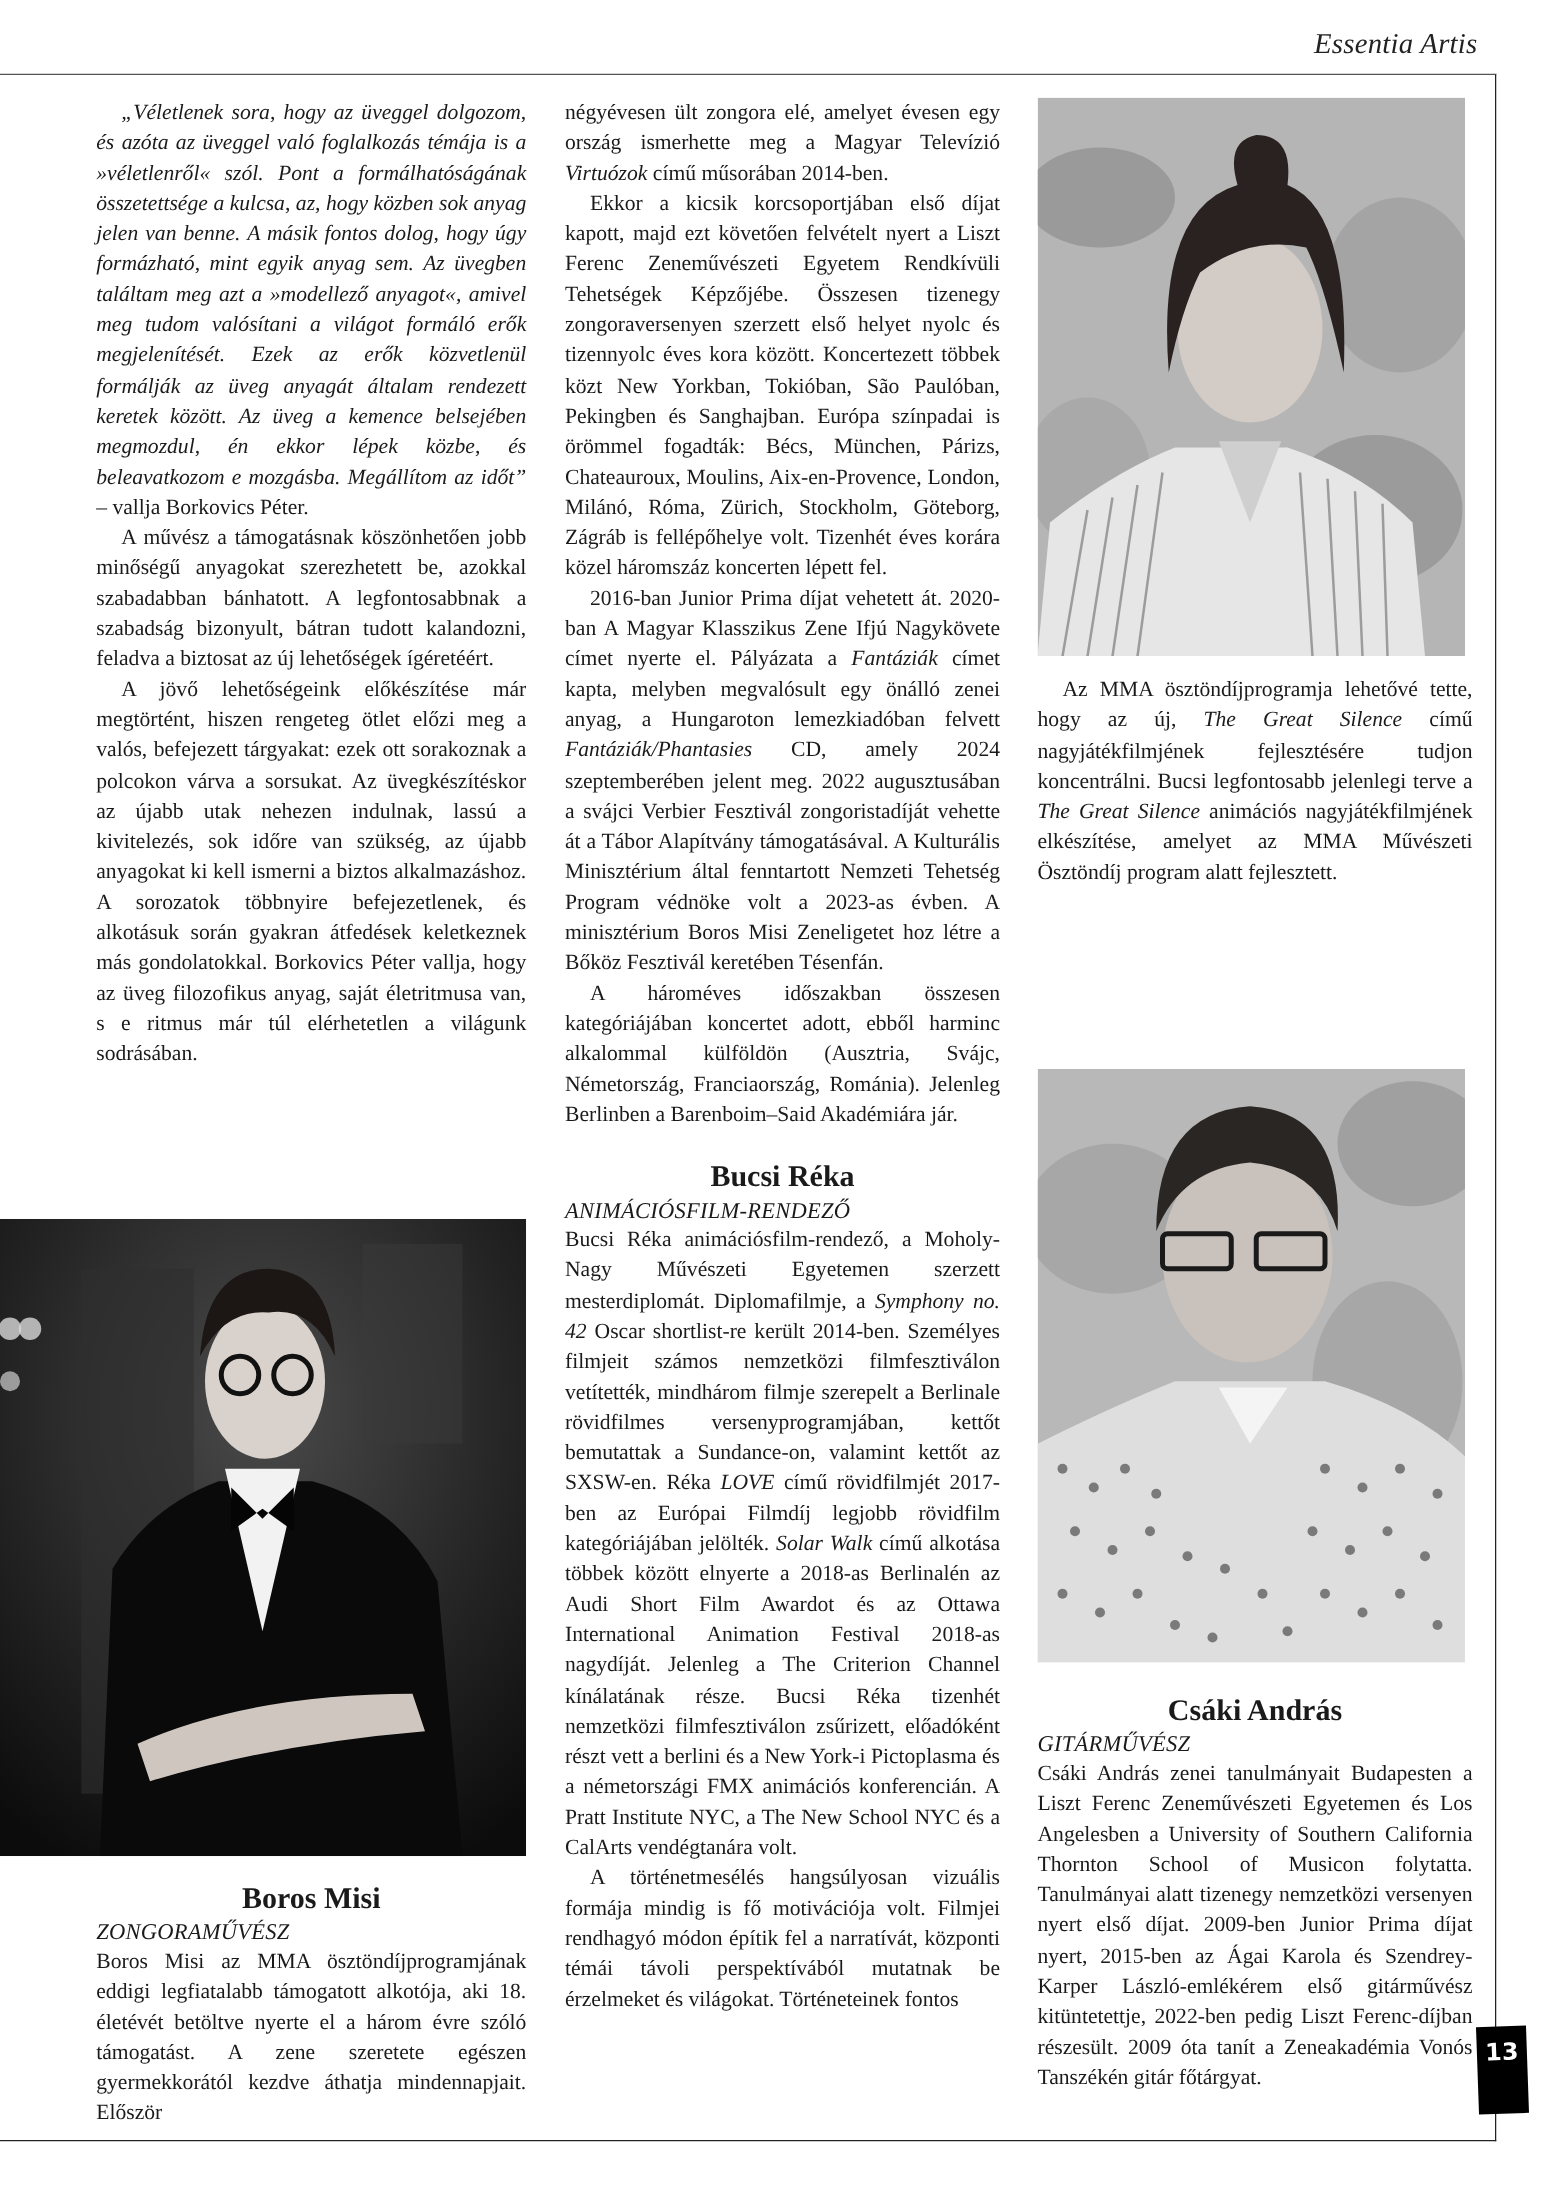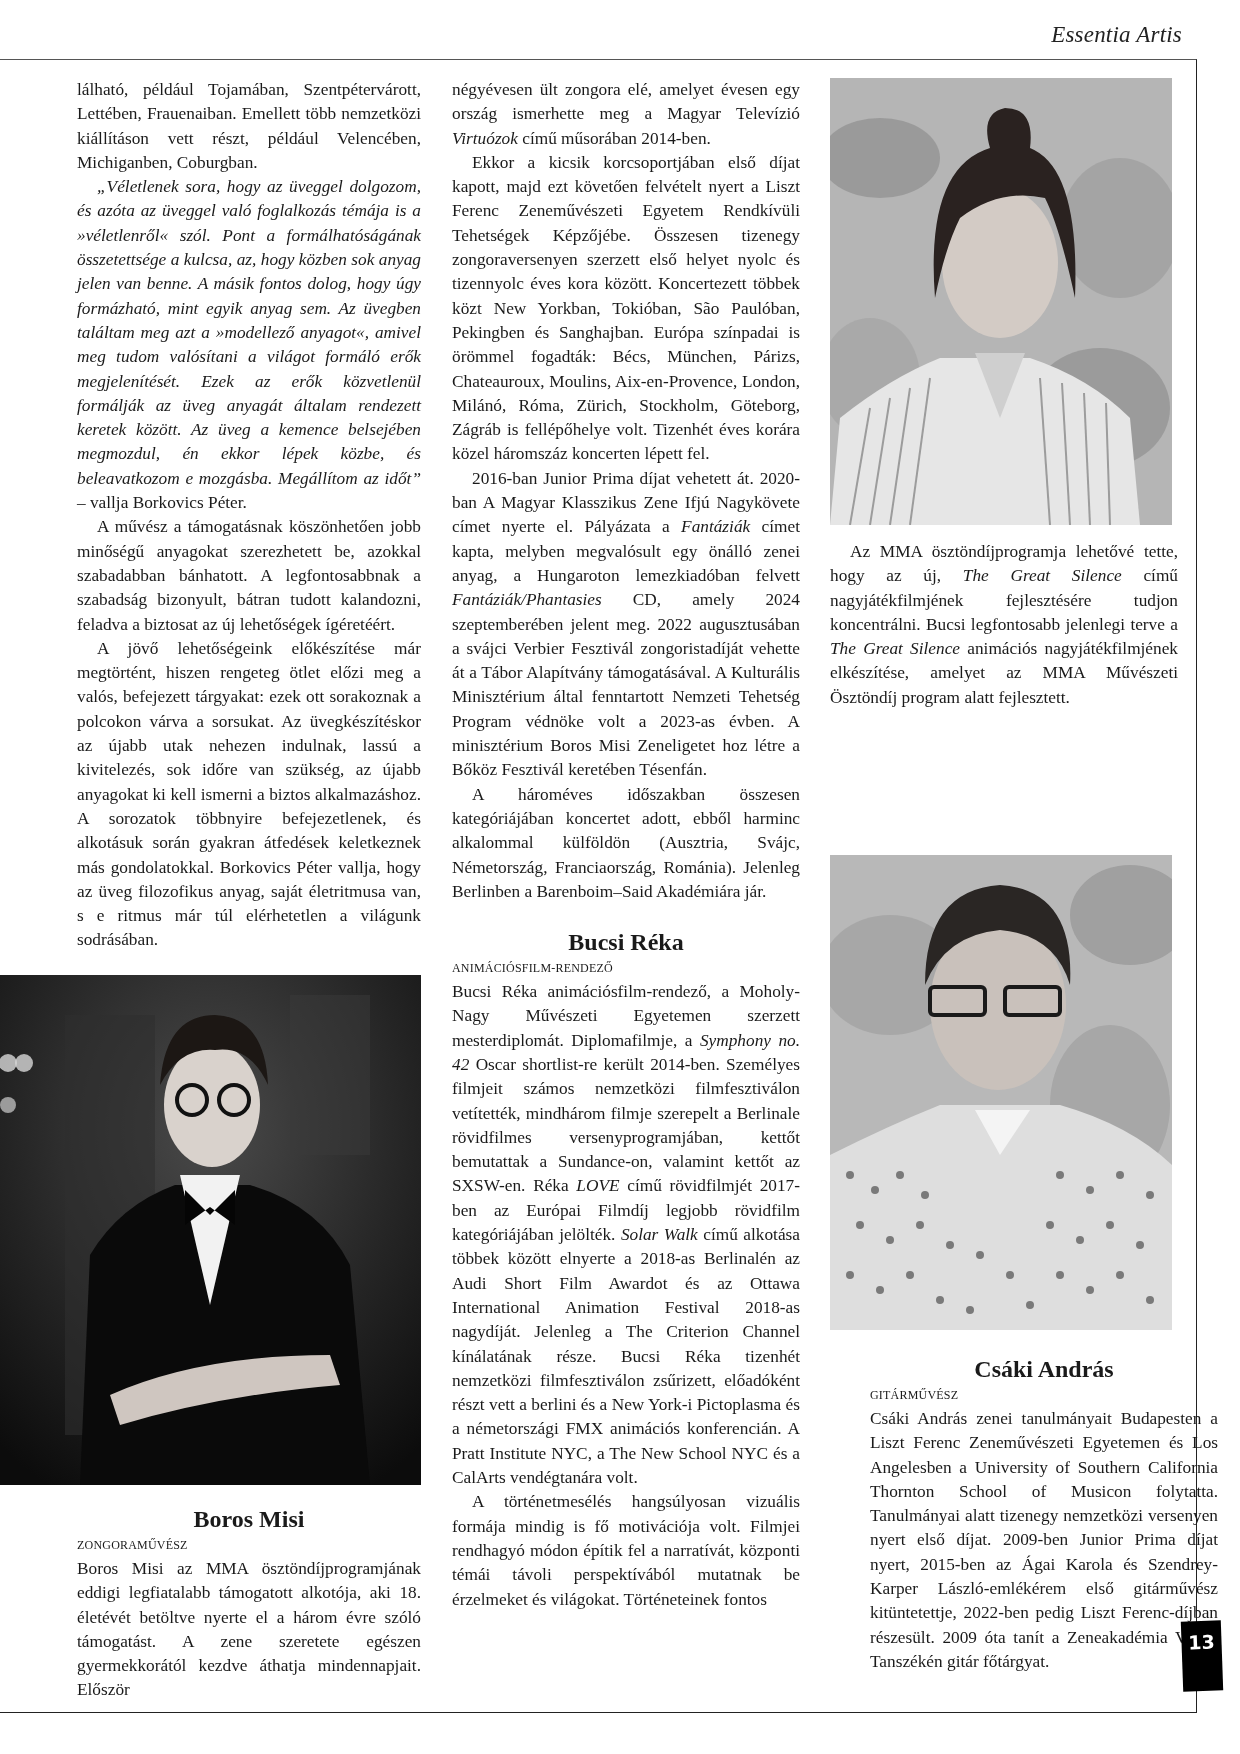--- a/index.html
+++ b/index.html
@@ -13,35 +13,34 @@
   .col { position: absolute; font-size: 17.3px; line-height: 24.3px; text-align: justify; }
   .col p { margin: 0; text-indent: 0; }
   .col p.ind { text-indent: 20px; }
   .col i, .col em { font-style: italic; }
   .c1 { left: 77px; top: 78px; width: 344px; }
   .c2 { left: 452px; top: 78px; width: 348px; }
   .c3 { left: 830px; width: 348px; }
   .photo { position: absolute; overflow: hidden; }
   .photo svg { display: block; width: 100%; height: 100%; }
   .name { font-weight: bold; font-size: 24px; line-height: 28px; text-align: center; }
-  .role { font-size: 12px; line-height: 24px; letter-spacing: 0.2px; text-align: left; }
+  .role { font-size: 18px; line-height: 24px; letter-spacing: 0.2px; text-align: left; font-style: italic; }
   .page-num { position: absolute; left: 1182px; top: 1621px; width: 40px; height: 70px; background: #000;
               transform: rotate(-2deg); color: #fff; font-family: "DejaVu Sans", sans-serif; font-weight: bold;
               font-size: 19px; text-align: center; padding-top: 10px; box-sizing: border-box; }
 </style>
 </head>
 <body>
 
 <div>
   <div class="running-head">Essentia Artis</div>
   <div class="frame"></div>
 
   <div class="col c1">
     <div>
-        <p><span>lálható, például Tojamában, Szentpétervárott, Lettében, Frauenaiban. Emellett több nemzetközi kiállításon vett részt, például Velencében, Michiganben, Coburgban.</span></p>
         <p class="ind"><i>„Véletlenek sora, hogy az üveggel dolgozom, és azóta az üveggel való foglalkozás témája is a »véletlenről« szól. Pont a formálhatóságának összetettsége a kulcsa, az, hogy közben sok anyag jelen van benne. A másik fontos dolog, hogy úgy formázható, mint egyik anyag sem. Az üvegben találtam meg azt a »modellező anyagot«, amivel meg tudom valósítani a világot formáló erők megjelenítését. Ezek az erők közvetlenül formálják az üveg anyagát általam rendezett keretek között. Az üveg a kemence belsejében megmozdul, én ekkor lépek közbe, és beleavatkozom e mozgásba. Megállítom az időt”</i><span> – vallja Borkovics Péter.</span></p>
         <p class="ind"><span>A művész a támogatásnak köszönhetően jobb minőségű anyagokat szerezhetett be, azokkal szabadabban bánhatott. A legfontosabbnak a szabadság bizonyult, bátran tudott kalandozni, feladva a biztosat az új lehetőségek ígéretéért.</span></p>
         <p class="ind"><span>A jövő lehetőségeink előkészítése már megtörtént, hiszen rengeteg ötlet előzi meg a valós, befejezett tárgyakat: ezek ott sorakoznak a polcokon várva a sorsukat. Az üvegkészítéskor az újabb utak nehezen indulnak, lassú a kivitelezés, sok időre van szükség, az újabb anyagokat ki kell ismerni a biztos alkalmazáshoz. A sorozatok többnyire befejezetlenek, és alkotásuk során gyakran átfedések keletkeznek más gondolatokkal. Borkovics Péter vallja, hogy az üveg filozofikus anyag, saját életritmusa van, s e ritmus már túl elérhetetlen a világunk sodrásában.</span></p>
       </div>
   </div>
 
   <div class="photo" style="left:0; top:975px; width:421px; height:510px;">
     <svg viewBox="0 0 421 510" preserveAspectRatio="none">
       <defs>
         <radialGradient id="bgB" cx="0.5" cy="0.3" r="0.8">
@@ -157,21 +156,21 @@
           <circle cx="140" cy="455" r="4"></circle>
       </g>
       <path d="M145 255 L170 300 L200 255 Z" fill="#f4f4f4"></path>
       <ellipse cx="168" cy="150" rx="68" ry="85" fill="#c9c1bb"></ellipse>
       <path d="M95 130 Q95 35 170 30 Q245 35 240 130 Q225 80 170 75 Q115 80 95 130 Z" fill="#2a2624"></path>
       <rect x="100" y="132" width="55" height="28" rx="4" fill="none" stroke="#1a1a1a" stroke-width="4"></rect>
       <rect x="175" y="132" width="55" height="28" rx="4" fill="none" stroke="#1a1a1a" stroke-width="4"></rect>
     </svg>
   </div>
 
-  <div class="col c3" style="top:1355px;margin-left:40px;">
+  <div class="col c3" style="top:1355px;">
     <div class="name">Csáki András</div>
     <div class="role">GITÁRMŰVÉSZ</div>
     <div>
         <p><span>Csáki András zenei tanulmányait Budapesten a Liszt Ferenc Zeneművészeti Egyetemen és Los Angelesben a University of Southern California Thornton School of Musicon folytatta. Tanulmányai alatt tizenegy nemzetközi versenyen nyert első díjat. 2009-ben Junior Prima díjat nyert, 2015-ben az Ágai Karola és Szendrey-Karper László-emlékérem első gitárművész kitüntetettje, 2022-ben pedig Liszt Ferenc-díjban részesült. 2009 óta tanít a Zeneakadémia Vonós Tanszékén gitár főtárgyat.</span></p>
       </div>
   </div>
 
   <div class="page-num">13</div>
 </div>
 

